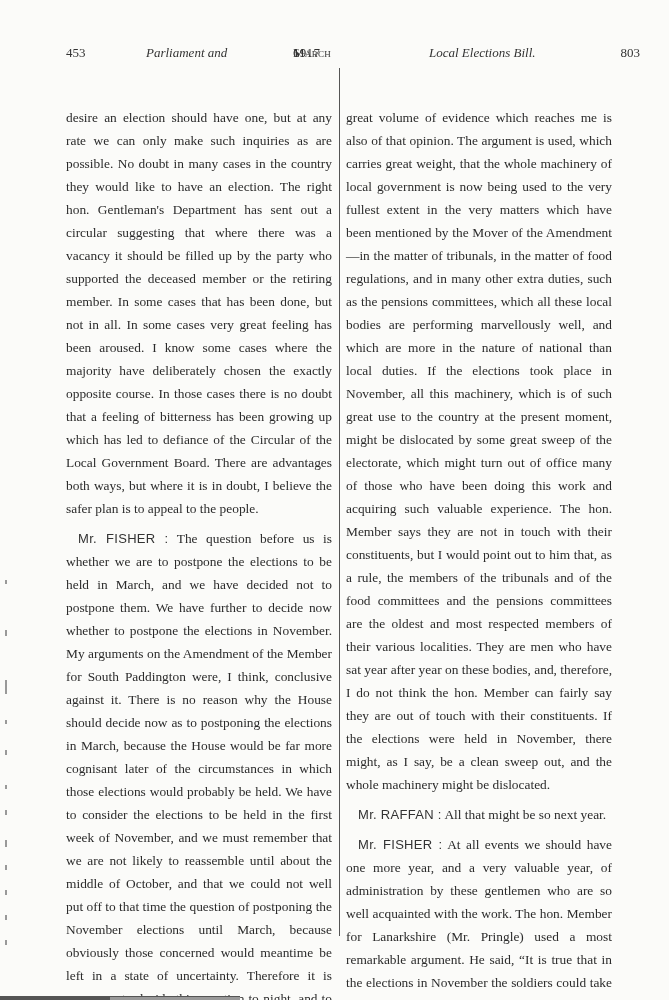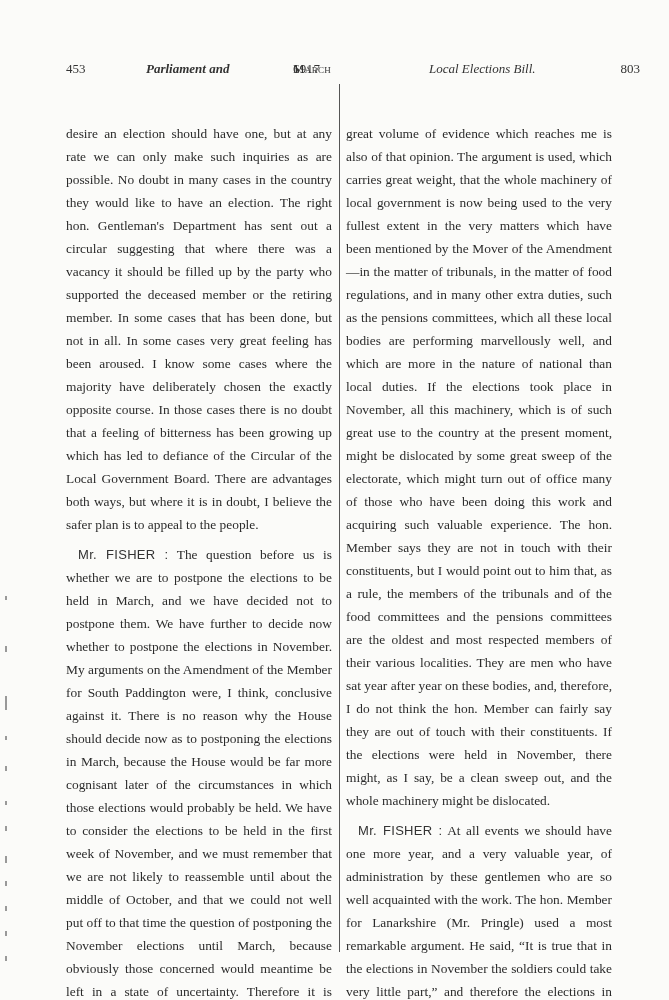--- a/index.html
+++ b/index.html
@@ -3,28 +3,28 @@
   <meta charset="utf-8">
   <style>
     html, body { margin: 0; padding: 0; }
     body {
       width: 669px; height: 1000px; overflow: hidden;
       background: #fbfbf9;
       font-family: "DejaVu Serif", "Liberation Serif", serif;
       color: #2a2a2a;
       position: relative;
     }
-    .page { position: absolute; left: 0; top: 16px; width: 669px; height: 944px; }
+    .page { position: absolute; left: 0; top: 0; width: 669px; height: 944px; }
     .header {
       position: absolute; top: 45px; left: 66px; width: 574px; height: 16px;
       font-family: "Liberation Serif", serif; font-size: 13px; color: #333;
     }
     .header span { position: absolute; top: 0; white-space: nowrap; }
     .h-left-num { left: 0; }
-    .h-left-title { left: 80px; font-style: italic; font-weight: bold; }
+    .h-left-title { left: 80px; font-style: italic; }
     .h-date { left: 227px; letter-spacing: 0.3px; }
     .h-date .sc { font-variant: small-caps; }
     .h-right-title { left: 363px; font-style: italic; }
     .h-right-num { right: 0; }
 
     .col {
       position: absolute; top: 66px; width: 266px;
       font-family: "Liberation Serif", serif;
       font-size: 13.4px; line-height: 23px;
       text-align: justify; color: #2b2b2b; margin-top: 40px;
@@ -74,20 +74,21 @@
 
   <div class="col col-left">
     <p class="first">desire an election should have one, but at any rate we can only make such inquiries as are possible. No doubt in many cases in the country they would like to have an election. The right hon. Gentleman's Department has sent out a circular suggesting that where there was a vacancy it should be filled up by the party who supported the deceased member or the retiring member. In some cases that has been done, but not in all. In some cases very great feeling has been aroused. I know some cases where the majority have deliberately chosen the exactly opposite course. In those cases there is no doubt that a feeling of bitterness has been growing up which has led to defiance of the Circular of the Local Government Board. There are advantages both ways, but where it is in doubt, I believe the safer plan is to appeal to the people.</p>
     <p class="para"><span class="speaker">Mr. FISHER :</span> <span>The question before us is whether we are to postpone the elections to be held in March, and we have decided not to postpone them. We have further to decide now whether to postpone the elections in November. My arguments on the Amendment of the Member for South Paddington were, I think, conclusive against it. There is no reason why the House should decide now as to postponing the elections in March, because the House would be far more cognisant later of the circumstances in which those elections would probably be held. We have to consider the elections to be held in the first week of November, and we must remember that we are not likely to reassemble until about the middle of October, and that we could not well put off to that time the question of postponing the November elections until March, because obviously those concerned would meantime be left in a state of uncertainty. Therefore it is necessary to decide this question to-night, and to put into the Bill whether or not these elections shall be postponed, and the Government have come to the conclusion that these elections should be postponed. The hon. Member for East Edinburgh (Mr. Hogge) says he has some evidence that the Trades Council of Edinburgh desire the elections to be held in November there, but I can assure him that all the evidence which has reached me from those who are best qualified to give a judgment on the question is to the effect that it is far better that the November elections should be postponed. The Municipal Corporations Association is of that opinion, and the</span></p>
   </div>
 
   <div class="divider"></div>
 
   <div class="col col-right">
     <p class="first">great volume of evidence which reaches me is also of that opinion. The argument is used, which carries great weight, that the whole machinery of local government is now being used to the very fullest extent in the very matters which have been mentioned by the Mover of the Amendment—in the matter of tribunals, in the matter of food regulations, and in many other extra duties, such as the pensions committees, which all these local bodies are performing marvellously well, and which are more in the nature of national than local duties. If the elections took place in November, all this machinery, which is of such great use to the country at the present moment, might be dislocated by some great sweep of the electorate, which might turn out of office many of those who have been doing this work and acquiring such valuable experience. The hon. Member says they are not in touch with their constituents, but I would point out to him that, as a rule, the members of the tribunals and of the food committees and the pensions committees are the oldest and most respected members of their various localities. They are men who have sat year after year on these bodies, and, therefore, I do not think the hon. Member can fairly say they are out of touch with their constituents. If the elections were held in November, there might, as I say, be a clean sweep out, and the whole machinery might be dislocated.</p>
+    <p class="para"><span class="speaker">Mr. RAFFAN :</span> <span>All that might be so next year.</span></p>
     <p class="para"><span class="speaker">Mr. FISHER :</span> <span>At all events we should have one more year, and a very valuable year, of administration by these gentlemen who are so well acquainted with the work. The hon. Member for Lanarkshire (Mr. Pringle) used a most remarkable argument. He said, “It is true that in the elections in November the soldiers could take very little part,” and therefore the elections in November would be determined mainly by the ladies whom we have just enfranchised. But he said, “What does that matter to the soldiers? The soldiers have no concern with all these questions which are going to be determined by the local bodies, and what does it matter to the soldiers as to what policy is initiated by local bodies as regards housing or matters of that kind? It is not necessary for the mto have a vote or to take part in any of these local elections.” I think the House will come to a very</span></p>
   </div>
 
   <div class="margin-marks">
     <i style="top:10px;height:4px"></i>
       <i style="top:60px;height:6px"></i>
       <i style="top:110px;height:14px"></i>
     <i style="top:150px;height:4px"></i>
       <i style="top:180px;height:5px"></i>
       <i style="top:215px;height:4px"></i>

